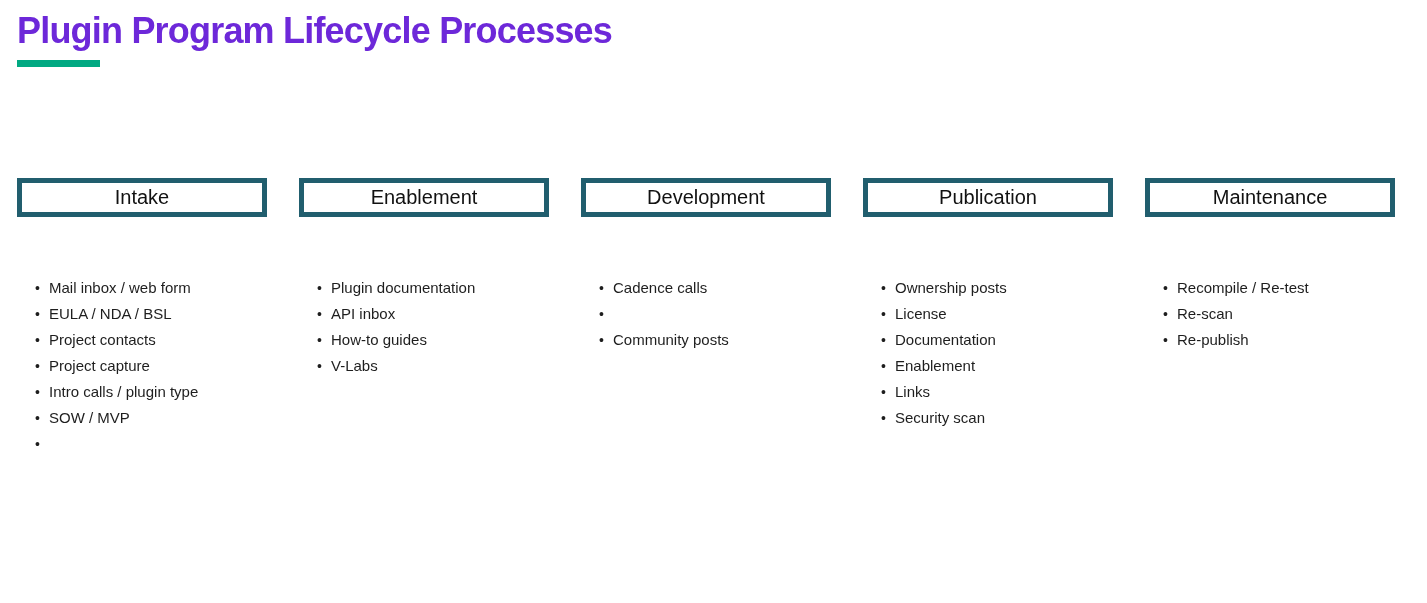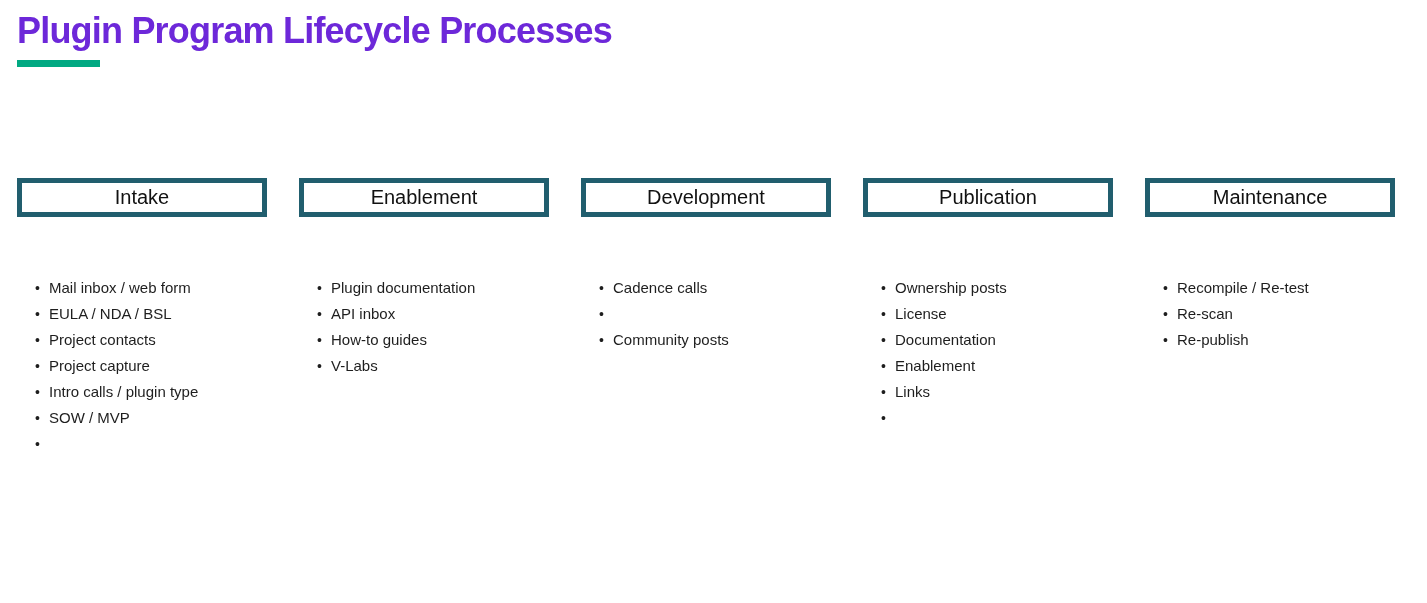--- a/index.html
+++ b/index.html
@@ -191,20 +191,21 @@
           <li>
             <span class="bullet">•</span>
             <span class="item-text">Enablement</span>
           </li>
           <li>
             <span class="bullet">•</span>
             <span class="item-text">Links</span>
           </li>
           <li>
             <span class="bullet">•</span>
+            <span class="item-text">Security scan</span>
           </li>
         </ul>
   </div>
 
   <div class="column">
     <div class="header-box">
       <span class="header-label">Maintenance</span>
     </div>
     <ul class="item-list">
           <li>

